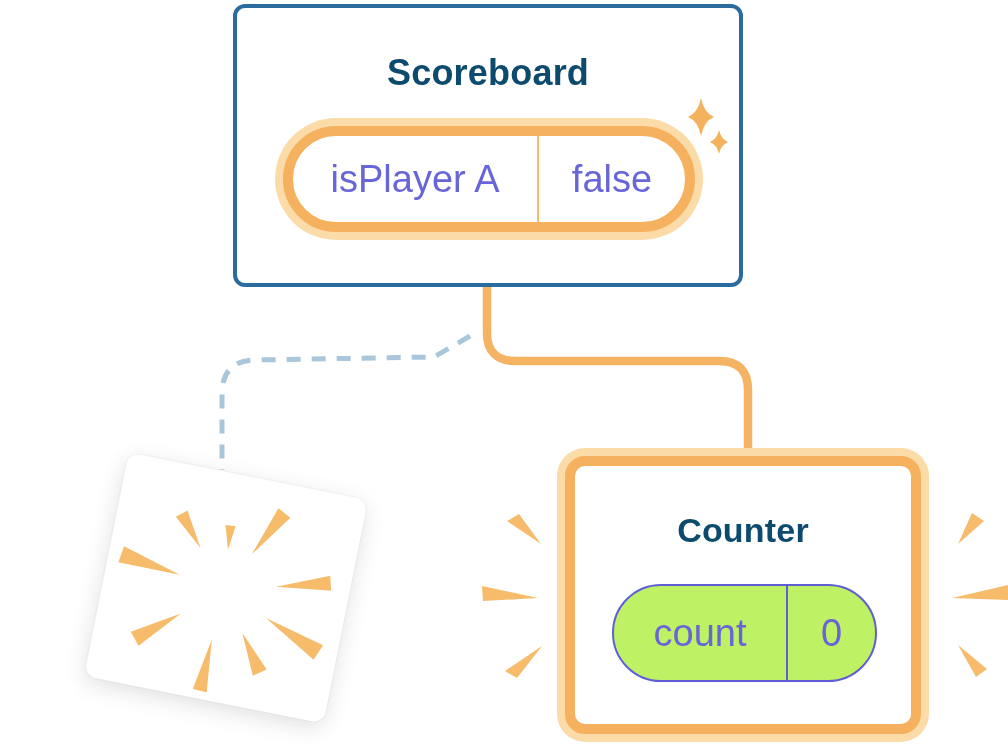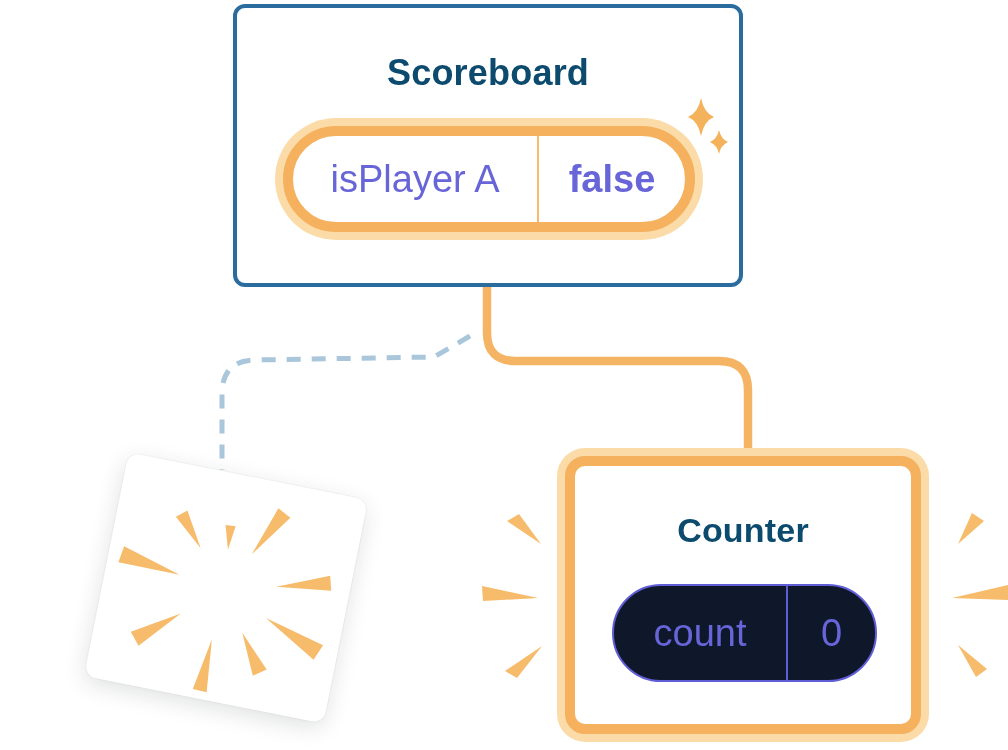--- a/index.html
+++ b/index.html
@@ -46,37 +46,37 @@
     border: 10px solid #f5b15e;
     border-radius: 60px;
     box-shadow: 0 0 0 8px #fbdca9;
     box-sizing: border-box;
     display: flex;
     align-items: stretch;
     overflow: hidden;
   }
   .state-pill-plain {
     position: absolute;
-    background: #0f172a;
+    background: #bef264;
     border: 2.5px solid #605ed6;
     border-radius: 50px;
     box-sizing: border-box;
     display: flex;
     align-items: stretch;
     overflow: hidden;
   }
   .pill-key, .pill-value {
     display: flex;
     align-items: center;
     justify-content: center;
     color: #6765d8;
     font-size: 38px;
   }
   .pill-key-highlight   { width: 244px; border-right: 2.5px solid #f7bb69; }
-  .pill-value-highlight { flex: 1; font-weight: 700; }
+  .pill-value-highlight { flex: 1; font-weight: 400; }
   .pill-key-plain       { width: 172px; border-right: 2.5px solid #605ed6; }
   .pill-value-plain     { flex: 1; }
 
   
   .destroyed-box {
     position: absolute;
     left: 104px;
     top: 474px;
     width: 244px;
     height: 228px;

